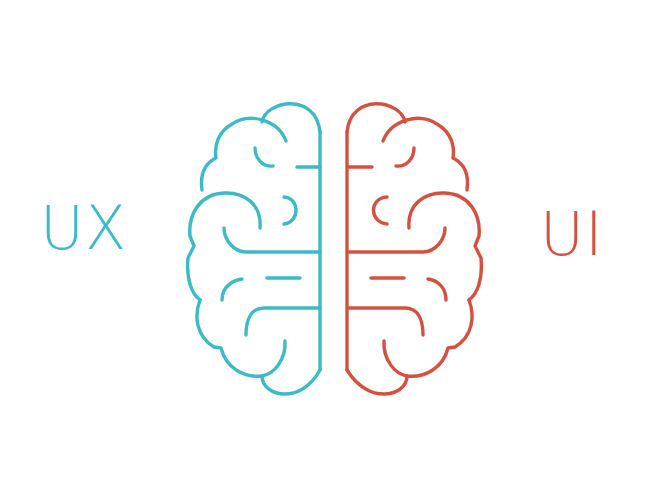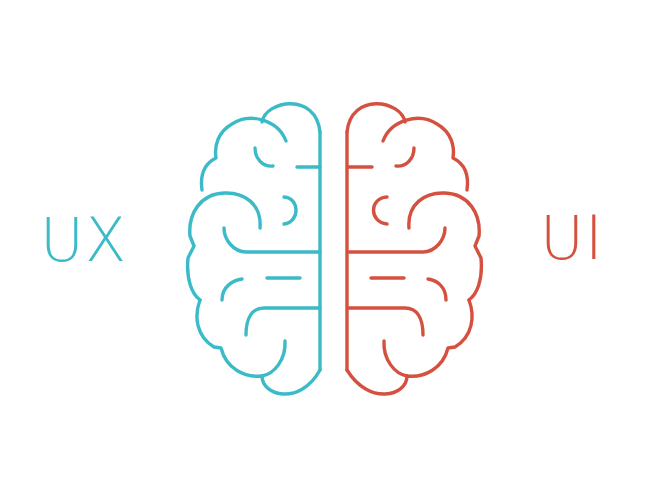--- a/index.html
+++ b/index.html
@@ -1,19 +1,19 @@
 <!DOCTYPE html>
 <html><head>
 <meta charset="utf-8">
 <style>
   html, body { margin: 0; padding: 0; background: #ffffff; }
   body { width: 670px; height: 500px; position: relative; overflow: hidden; font-family: "DejaVu Sans", sans-serif; }
-  .label { position: absolute; font-family: "DejaVu Sans", sans-serif; font-weight: 200; font-size: 60px; line-height: 1; letter-spacing: 1px; margin-top: 12px; }
+  .label { position: absolute; font-family: "DejaVu Sans", sans-serif; font-weight: 200; font-size: 60px; line-height: 1; letter-spacing: 1px; }
   .ux { left: 40px; top: 198px; }
-  .ui { left: 540px; top: 196px; }
+  .ui { left: 540px; top: 204px; }
   svg.brain { position: absolute; left: 0; top: 0; }
   .stroke { fill: none; stroke-width: 3.4; stroke-linecap: round; stroke-linejoin: round; }
 </style>
 </head>
 <body>
 
 <div class="label ux" style="color:#3bbac7">UX</div>
 <div class="label ui" style="color:#d5513f">UI</div>
 
 <svg class="brain" width="670" height="500" viewBox="0 0 670 500">

